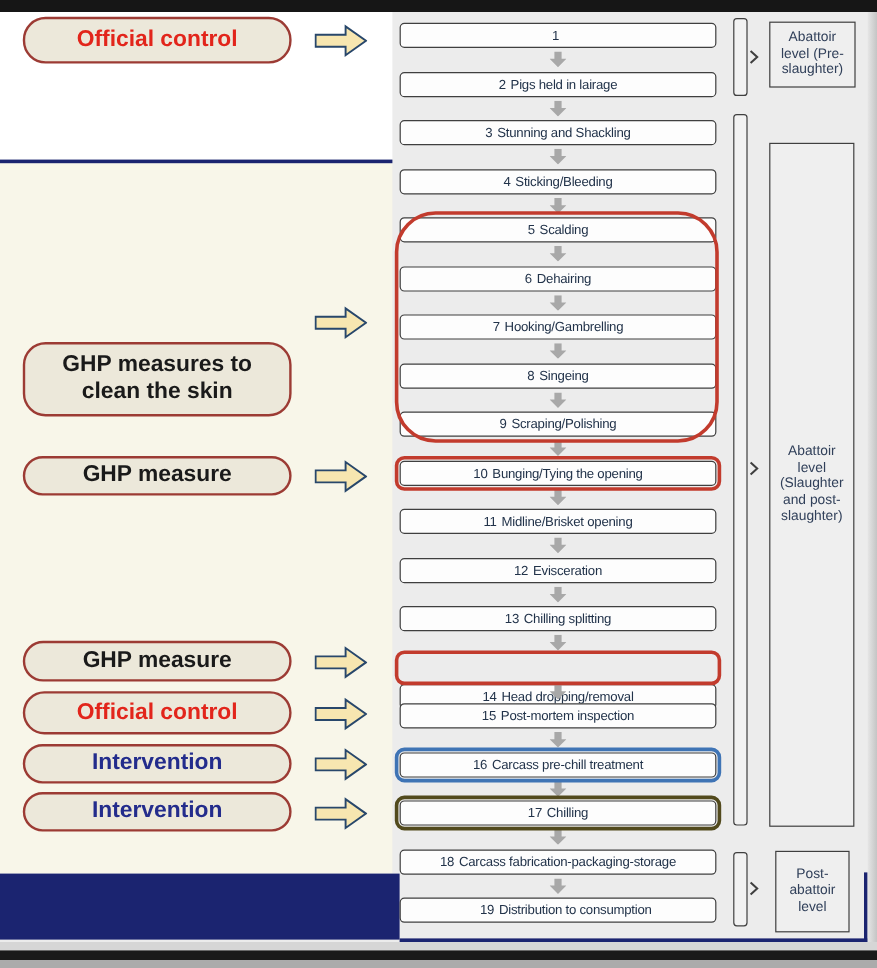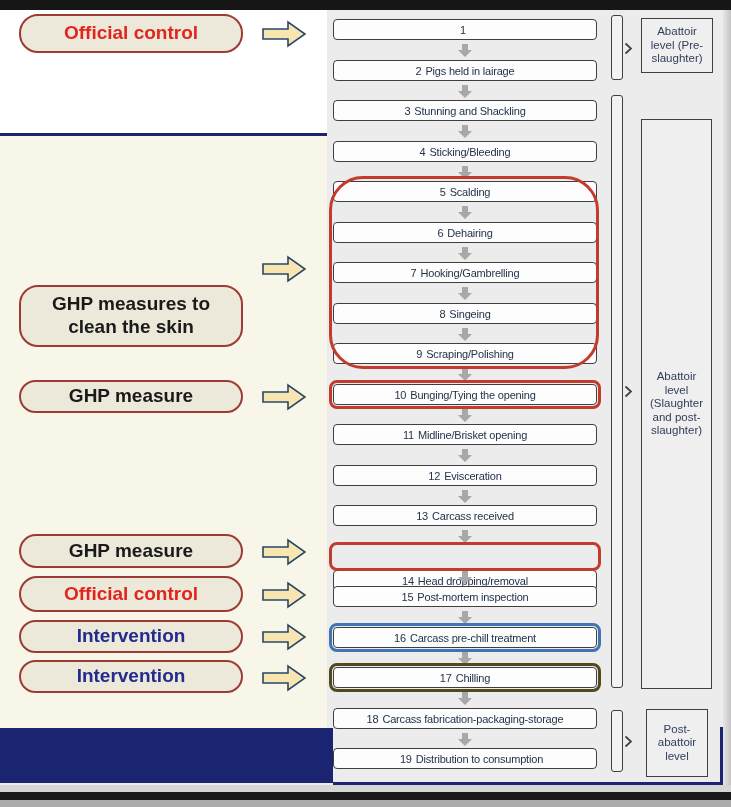--- a/index.html
+++ b/index.html
@@ -149,21 +149,21 @@
         </svg></div>
       <div class="abs step" style="top: 465px;">
         <span class="num">12</span>
         <span>Evisceration</span>
       </div>
       <div class="abs connector" style="left: 458px; top: 489px;"><svg width="14" height="13" viewBox="0 0 14 13" xmlns="http://www.w3.org/2000/svg">
           <polygon points="4,0 10,0 10,6 14,6 7,13 0,6 4,6" fill="#a8a8a8"></polygon>
         </svg></div>
       <div class="abs step" style="top: 505px;">
         <span class="num">13</span>
-        <span>Carcass received</span>
+        <span>Chilling splitting</span>
       </div>
       <div class="abs connector" style="left: 458px; top: 529px;"><svg width="14" height="13" viewBox="0 0 14 13" xmlns="http://www.w3.org/2000/svg">
           <polygon points="4,0 10,0 10,6 14,6 7,13 0,6 4,6" fill="#a8a8a8"></polygon>
         </svg></div>
       <div class="abs step" style="top: 546px; margin-top: 24px;">
         <span class="num">14</span>
         <span>Head dropping/removal</span>
       </div>
       <div class="abs connector" style="left: 458px; top: 570px;"><svg width="14" height="13" viewBox="0 0 14 13" xmlns="http://www.w3.org/2000/svg">
           <polygon points="4,0 10,0 10,6 14,6 7,13 0,6 4,6" fill="#a8a8a8"></polygon>

